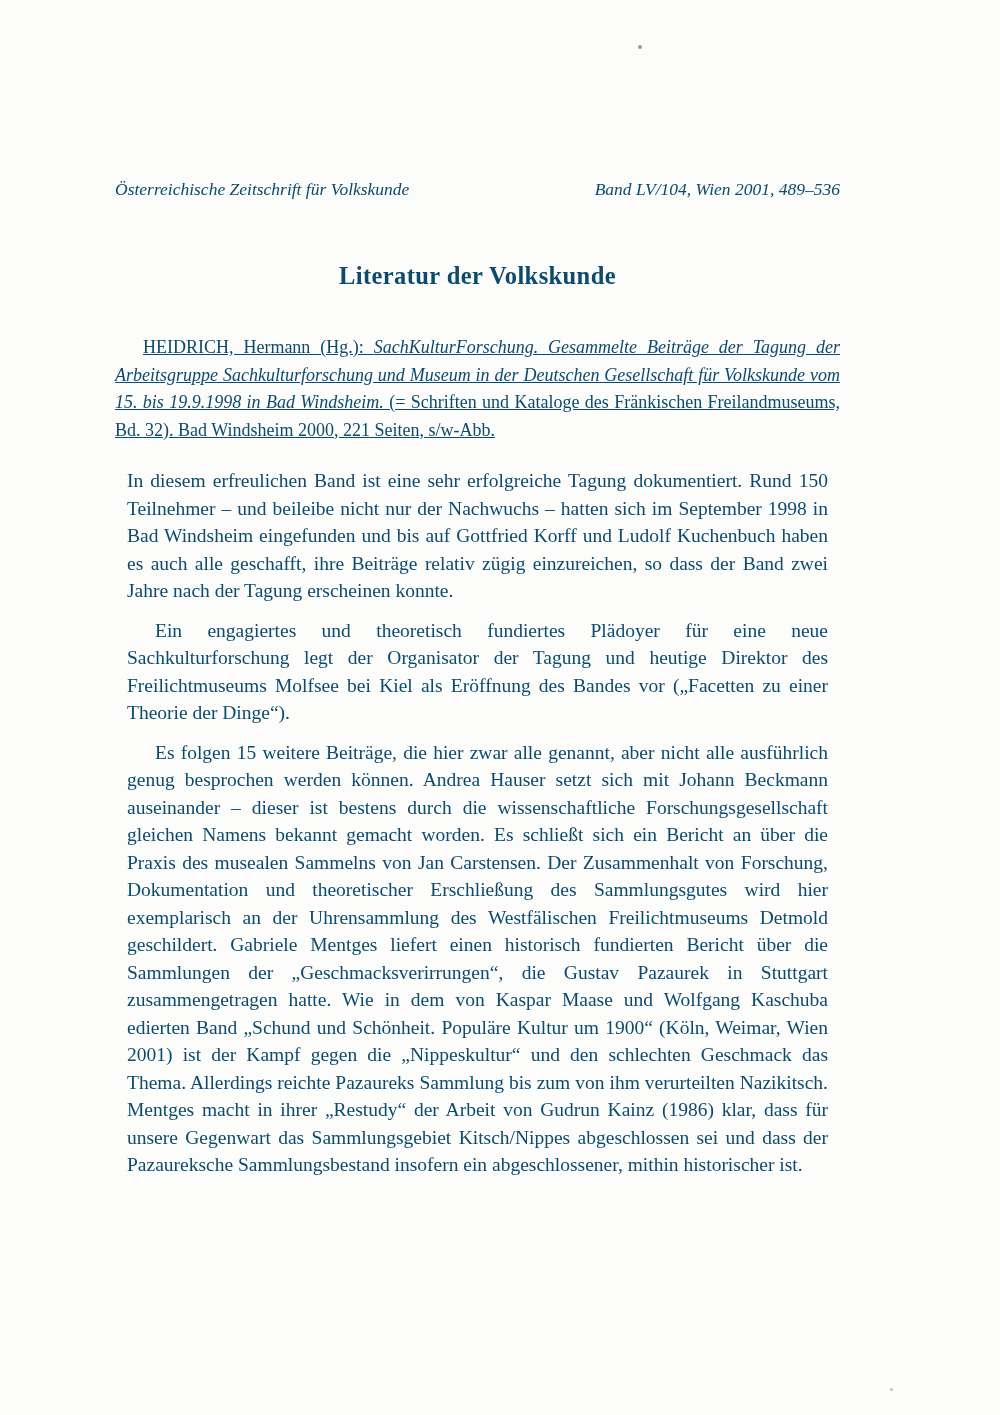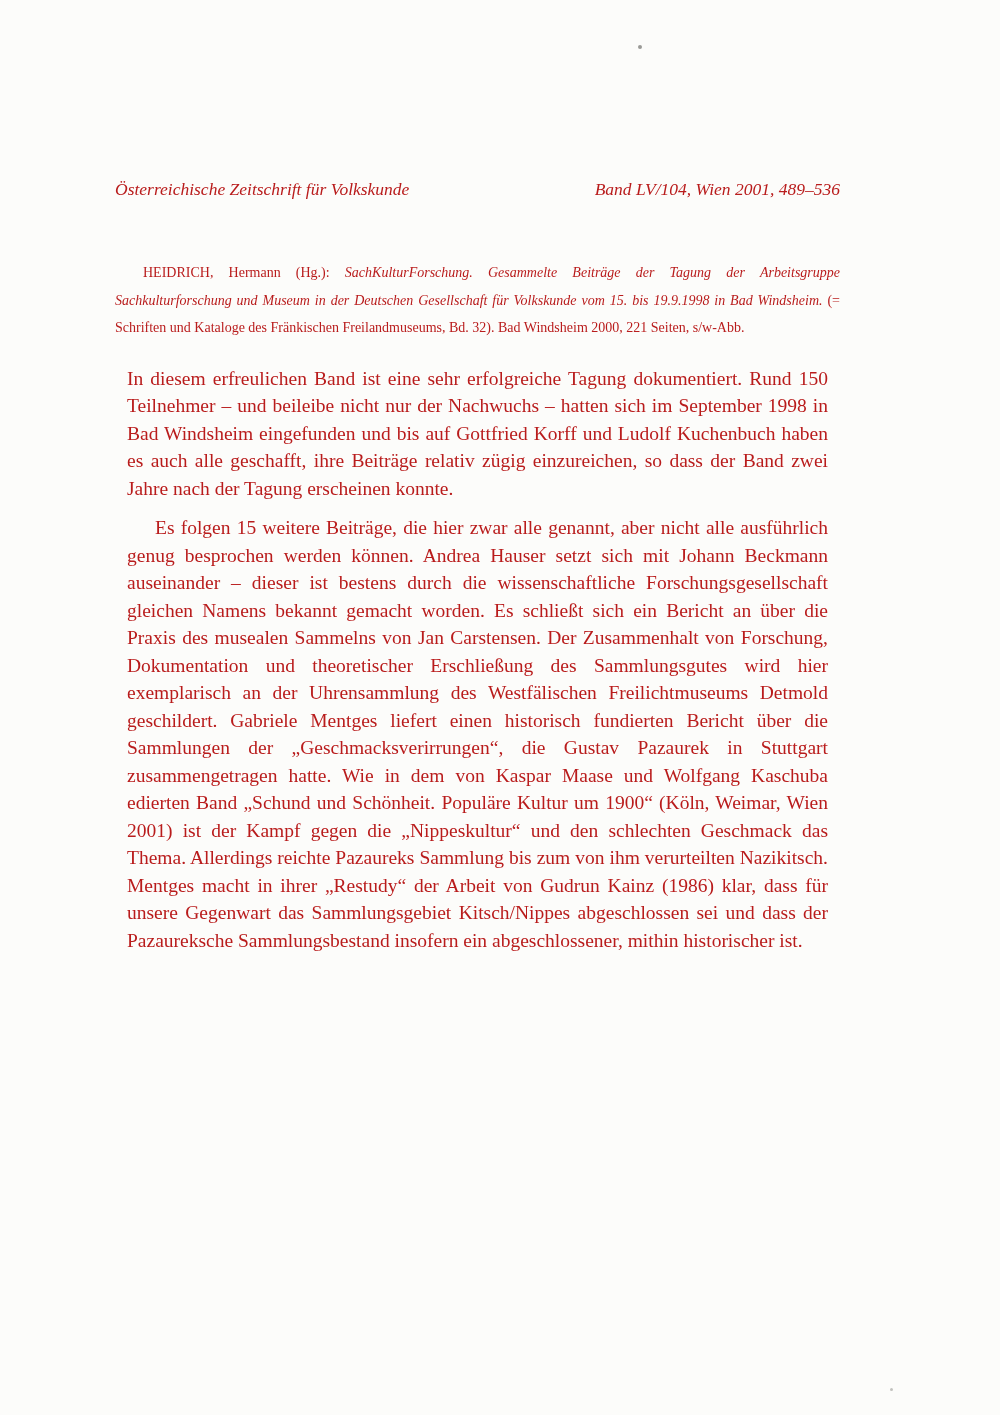--- a/index.html
+++ b/index.html
@@ -8,21 +8,21 @@
     background: #f4f4f2;
   }
   .page {
     position: relative;
     width: 1000px;
     height: 1415px;
     margin: 0 auto;
     background: #fcfcfa;
     box-sizing: border-box;
     padding: 178px 160px 0 115px;
-    color: #b91c1c;
+    color: #0c4a6e;
     font-family: "Liberation Serif", "DejaVu Serif", serif;
     overflow: hidden;
   }
   .running-head {
     display: flex;
     justify-content: space-between;
     align-items: baseline;
     font-style: italic;
     font-size: 17.5px;
     line-height: 22px;
@@ -32,26 +32,27 @@
     margin-left: 28px;
   }
   .section-title {
     text-align: center;
     font-size: 24.5px;
     font-weight: bold;
     letter-spacing: 0.4px;
     margin: 62px 0 0 0;
   }
   .bib-entry {
-    margin: 59px 0 0 0;
-    font-size: 14px;
+    margin: 44px 0 0 0;
+    font-size: 18px;
     line-height: 27.5px;
     text-align: justify;
     text-indent: 28px;
     hyphens: auto;
+    text-decoration: underline;
   }
   .bib-entry .italic {
     font-style: italic;
   }
   .body-para {
     margin: 12px;
     font-size: 19.5px;
     line-height: 27.5px;
     text-align: justify;
     text-indent: 28px;
@@ -86,21 +87,23 @@
 <div class="page">
 
   <div class="speck speck-top"></div>
   <div class="speck speck-bottom"></div>
 
   <header class="running-head">
     <span class="journal-name">Österreichische Zeitschrift für Volkskunde</span>
     <span class="issue-info">Band LV/104, Wien 2001, 489–536</span>
   </header>
 
+  <h1 class="section-title">Literatur der Volkskunde</h1>
 
   <p class="bib-entry"><span>HEIDRICH, Hermann (Hg.): </span><span class="italic">SachKulturForschung. Gesammelte Beiträge der Tagung der Arbeitsgruppe Sachkulturforschung und Museum in der Deutschen Gesellschaft für Volkskunde vom 15. bis 19.9.1998 in Bad Windsheim.</span><span> (= Schriften und Kataloge des Fränkischen Freilandmuseums, Bd. 32). Bad Windsheim 2000, 221 Seiten, s/w-Abb.</span></p>
 
   <p class="body-para no-indent">In diesem erfreulichen Band ist eine sehr erfolgreiche Tagung dokumentiert. Rund 150 Teilnehmer – und beileibe nicht nur der Nachwuchs – hatten sich im September 1998 in Bad Windsheim eingefunden und bis auf Gottfried Korff und Ludolf Kuchenbuch haben es auch alle geschafft, ihre Beiträge relativ zügig einzureichen, so dass der Band zwei Jahre nach der Tagung erscheinen konnte.</p>
 
+  <p class="body-para">Ein engagiertes und theoretisch fundiertes Plädoyer für eine neue Sachkulturforschung legt der Organisator der Tagung und heutige Direktor des Freilichtmuseums Molfsee bei Kiel als Eröffnung des Bandes vor („Facetten zu einer Theorie der Dinge“).</p>
 
   <p class="body-para">Es folgen 15 weitere Beiträge, die hier zwar alle genannt, aber nicht alle ausführlich genug besprochen werden können. Andrea Hauser setzt sich mit Johann Beckmann auseinander – dieser ist bestens durch die wissenschaftliche Forschungsgesellschaft gleichen Namens bekannt gemacht worden. Es schließt sich ein Bericht an über die Praxis des musealen Sammelns von Jan Carstensen. Der Zusammenhalt von Forschung, Dokumentation und theoretischer Erschließung des Sammlungsgutes wird hier exemplarisch an der Uhrensammlung des Westfälischen Freilichtmuseums Detmold geschildert. Gabriele Mentges liefert einen historisch fundierten Bericht über die Sammlungen der „Geschmacksverirrungen“, die Gustav Pazaurek in Stuttgart zusammengetragen hatte. Wie in dem von Kaspar Maase und Wolfgang Kaschuba edierten Band „Schund und Schönheit. Populäre Kultur um 1900“ (Köln, Weimar, Wien 2001) ist der Kampf gegen die „Nippeskultur“ und den schlechten Geschmack das Thema. Allerdings reichte Pazaureks Sammlung bis zum von ihm verurteilten Nazikitsch. Mentges macht in ihrer „Restudy“ der Arbeit von Gudrun Kainz (1986) klar, dass für unsere Gegenwart das Sammlungsgebiet Kitsch/Nippes abgeschlossen sei und dass der Pazaureksche Sammlungsbestand insofern ein abgeschlossener, mithin historischer ist.</p>
 
 </div>
 
 </body></html>

